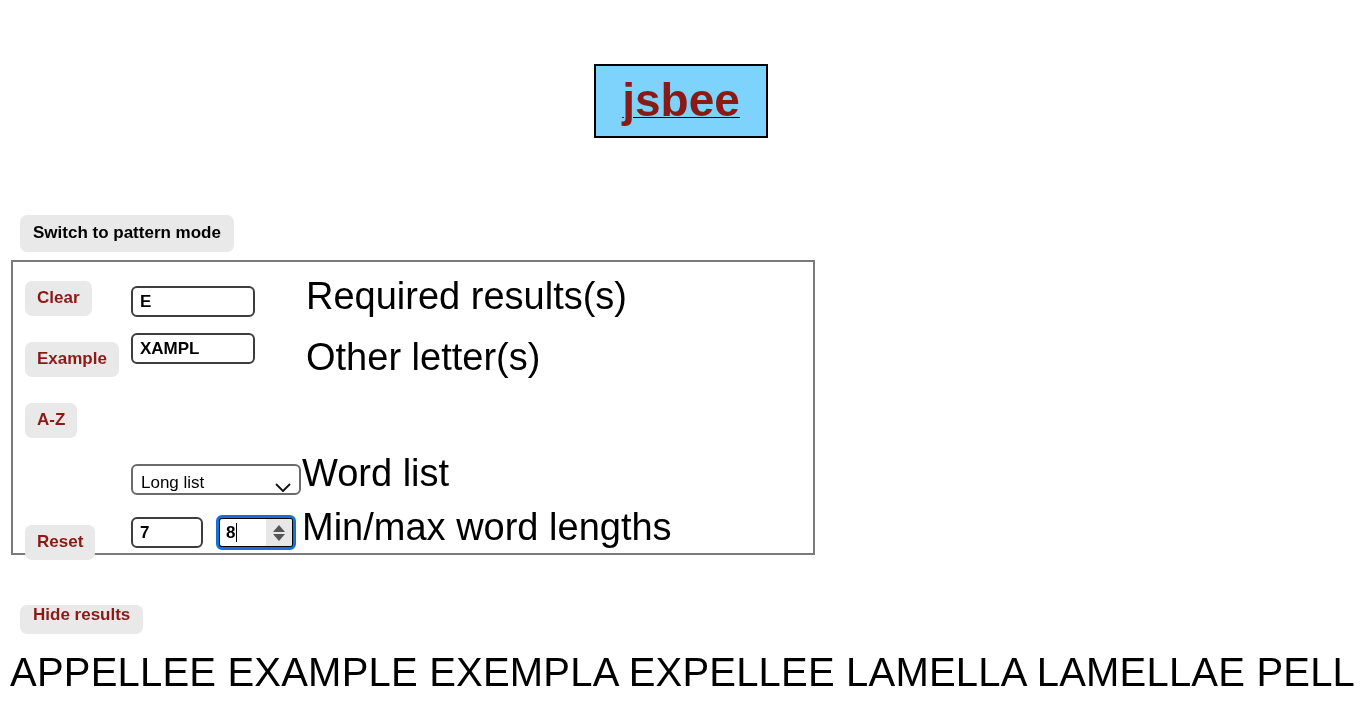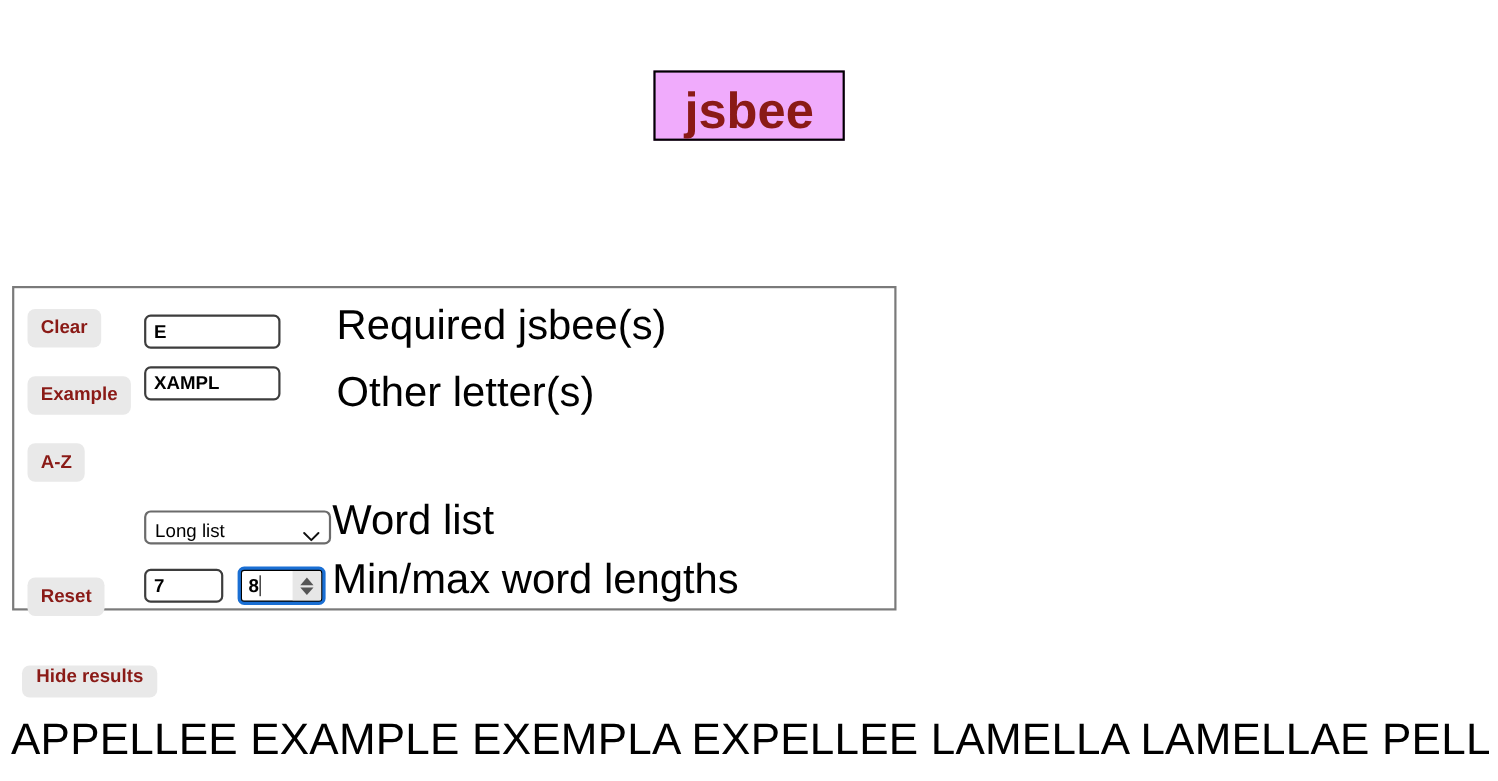--- a/index.html
+++ b/index.html
@@ -24,22 +24,23 @@
   .title-wrap {
     position: absolute;
     left: 0;
     top: 64px;
     width: 1362px;
     text-align: center;
   }
   .title-box {
     display: inline-block;
     border: 2px solid #000000;
-    padding: 8px 26px 0 26px;
-    background: #f0abfc;
+    padding: 8px 26px 10px 26px;
+    background: #7dd3fc;
+    text-decoration: underline;
   }
   .title-text {
     font-family: "Liberation Sans", sans-serif;
     font-weight: bold;
     font-size: 46px;
     line-height: 52px;
     color: #8a1a16;
     letter-spacing: 0px;
   }
 
@@ -238,26 +239,27 @@
 <body>
 
 <div class="page">
 
   <div class="title-wrap">
     <div class="title-box">
       <span class="title-text">jsbee</span>
     </div>
   </div>
 
+  <button class="mode-btn">Switch to pattern mode</button>
 
   <div class="panel">
 
     <button class="side-btn" style="left:12px; top:19px;">Clear</button>
     <input class="txt-input" style="left: 118px; top: 24px; width: 124px; height: 31px;" type="text" value="E">
-    <span class="big-label" style="left:293px; top:12px;">Required jsbee(s)</span>
+    <span class="big-label" style="left:293px; top:12px;">Required results(s)</span>
 
     <button class="side-btn" style="left:12px; top:80px;">Example</button>
     <input class="txt-input" style="left: 118px; top: 71px; width: 124px; height: 31px;" type="text" value="XAMPL">
     <span class="big-label" style="left:293px; top:73px;">Other letter(s)</span>
 
     <button class="side-btn" style="left:12px; top:141px;">A-Z</button>
 
     <div class="wordlist-select">
       <span>Long list</span>
       <span class="chev">

